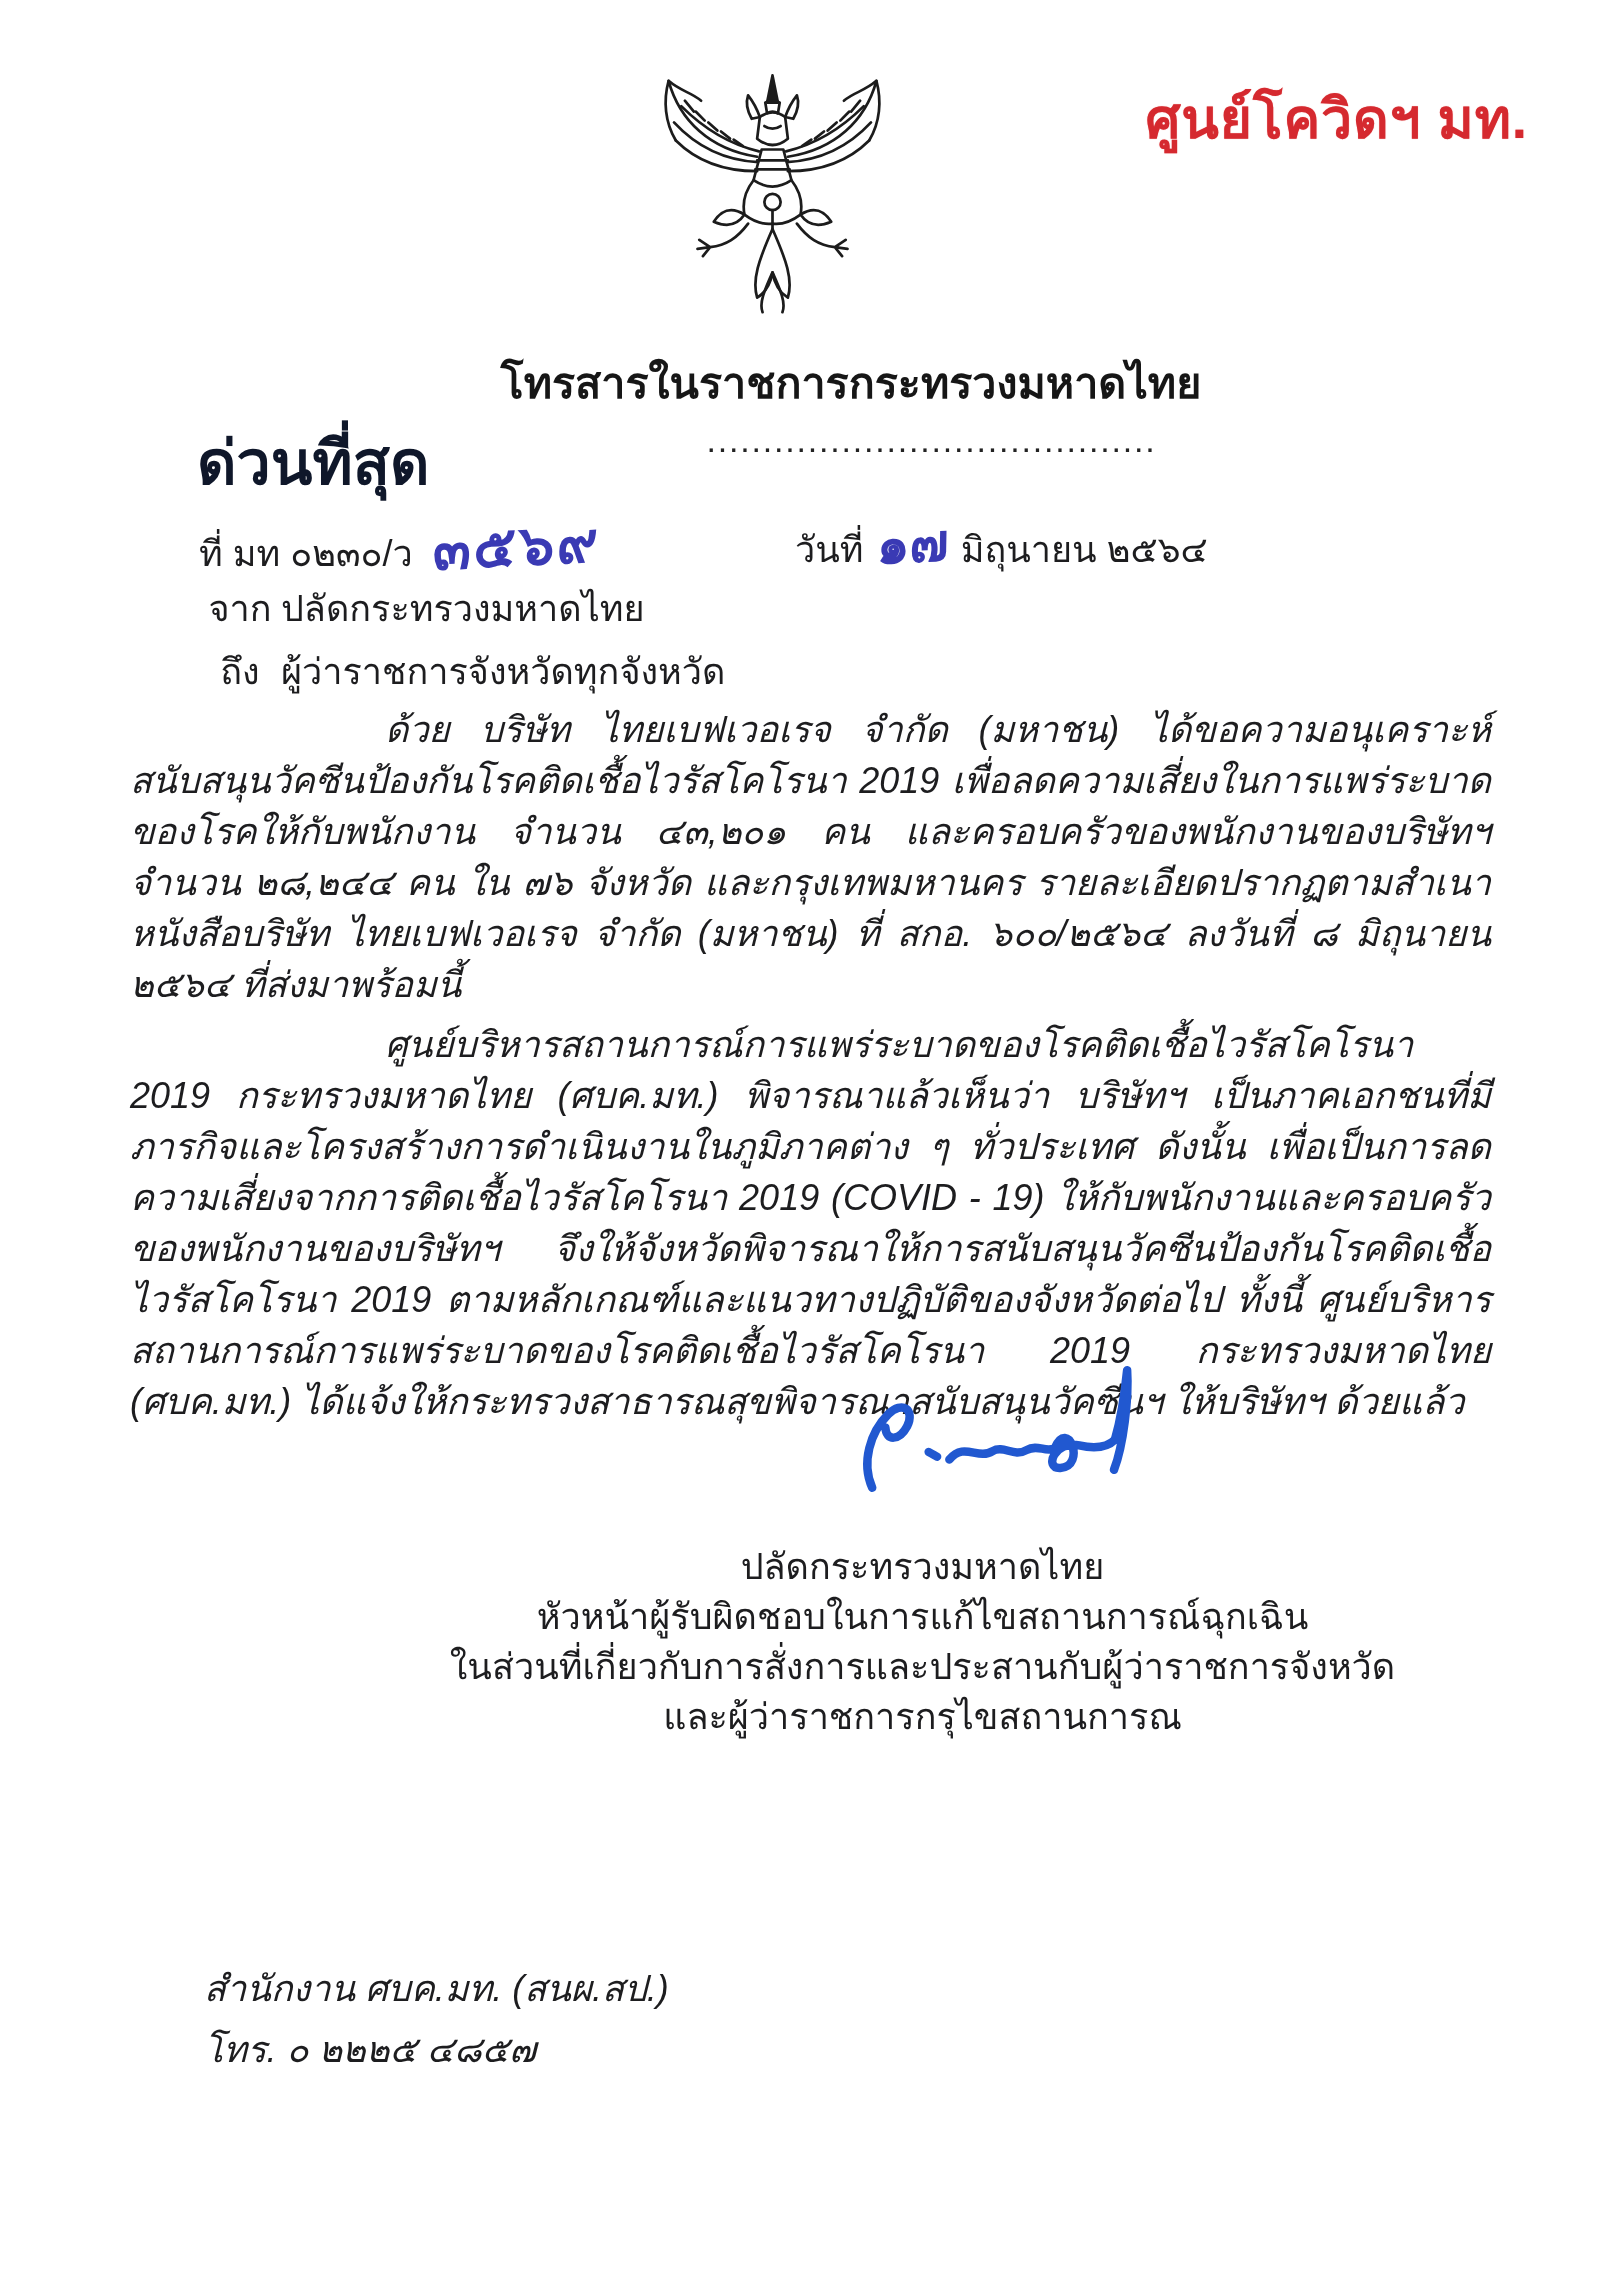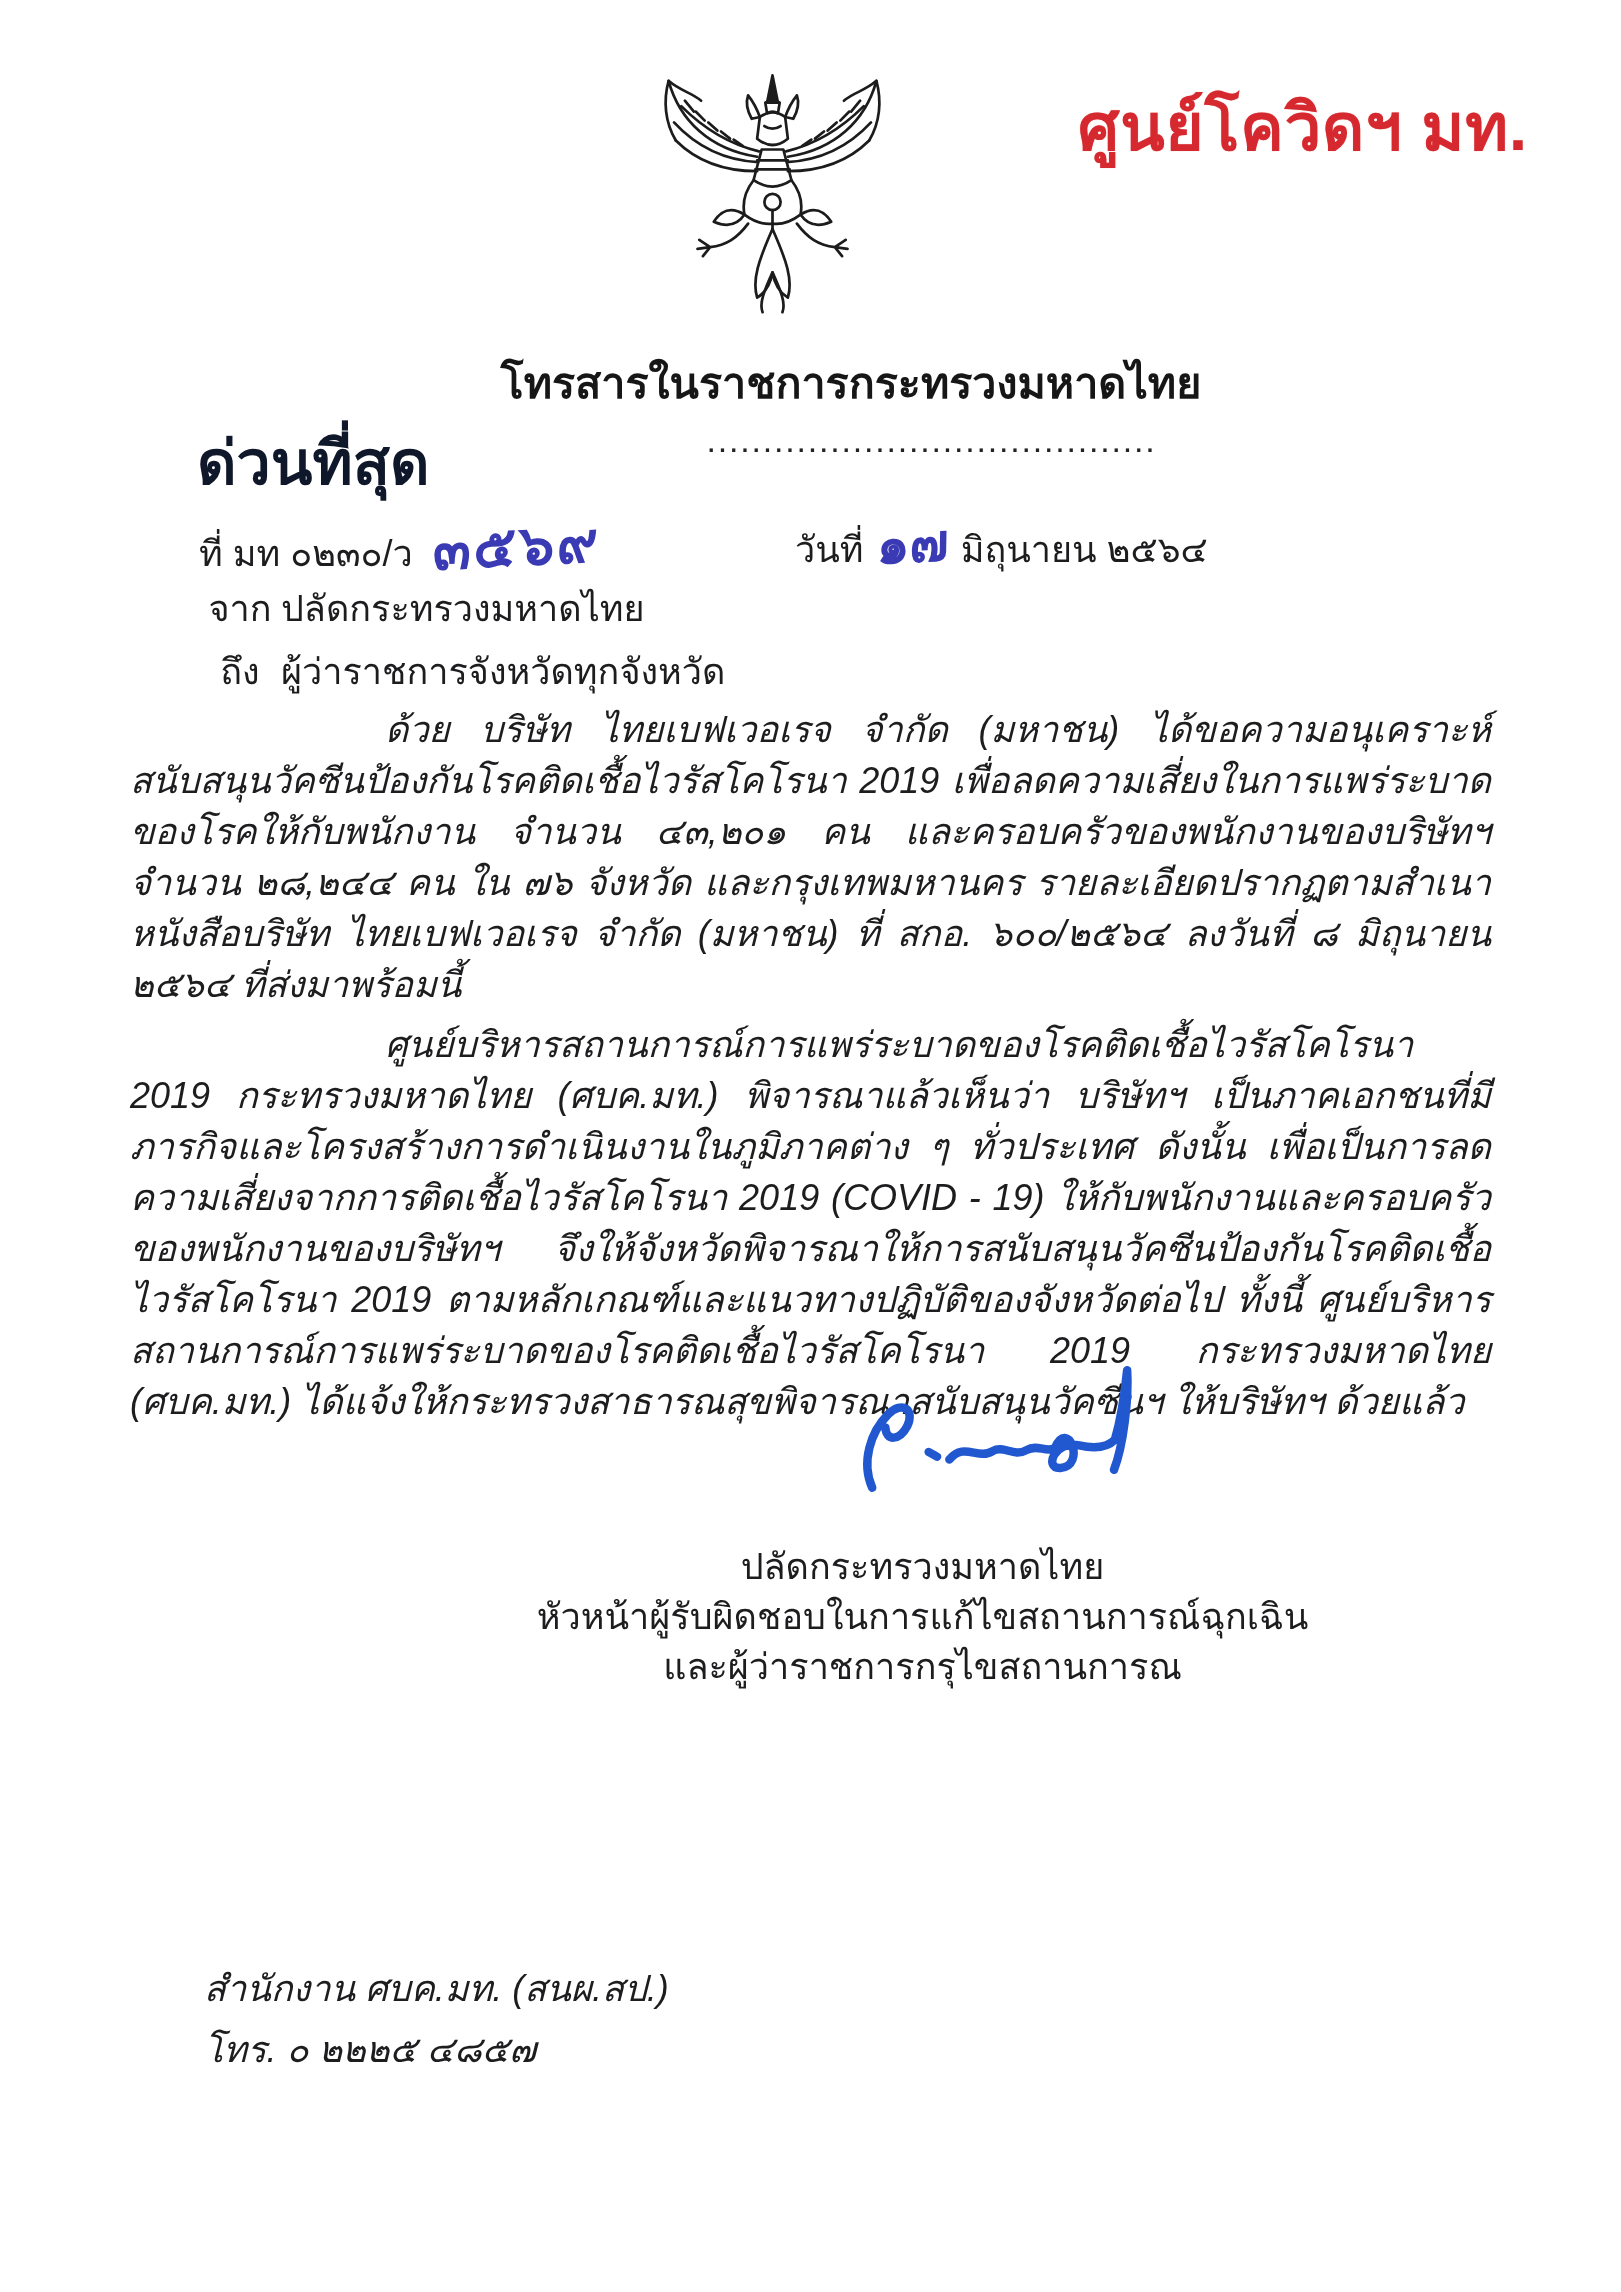--- a/index.html
+++ b/index.html
@@ -8,21 +8,21 @@
     width:1621px;height:2293px;
     margin:0 auto;
     background:#ffffff;
     overflow:hidden;
     font-family:"Liberation Sans","DejaVu Sans",sans-serif;
     color:#1d1d1f;
     border-bottom:5.4px solid #cfcfcf;
   }
   .stamp{
     position:absolute;top:75px;right:93px;
-    font-size:65px;font-weight:700;
+    font-size:55px;font-weight:700;
     color:#d5292f;
     letter-spacing:0.9px;
     text-shadow:0 0 0.9px #f08a8a;
     white-space:nowrap;
   }
   .emblem{position:absolute;left:650px;top:70px;width:245px;height:253px;}
   .doc-title{
     position:absolute;top:349px;left:0;width:1702px;
     text-align:center;
     font-size:43px;font-weight:700;color:#161616;
@@ -155,20 +155,21 @@
       <path d="M30 135 C 18 108 28 76 47 57 C 62 42 76 52 67 70 C 59 85 45 86 44 71"></path>
       <path d="M90 97 C 94 99 97 101 99 102"></path>
       <path d="M112 105 C 128 86 142 106 158 96 C 170 89 180 103 194 95 C 206 88 214 98 224 93 C 238 60 258 112 230 114 C 212 115 224 84 250 90 C 268 94 280 92 288 84"></path>
       <path d="M288 84 C 296 56 299 30 301 10 C 303 40 297 90 287 116"></path>
     </g>
   </svg>
 
   <div class="signblock">
     <div>ปลัดกระทรวงมหาดไทย</div>
     <div>หัวหน้าผู้รับผิดชอบในการแก้ไขสถานการณ์ฉุกเฉิน</div>
+    <div>ในส่วนที่เกี่ยวกับการสั่งการและประสานกับผู้ว่าราชการจังหวัด</div>
     <div>และผู้ว่าราชการกรุไขสถานการณ</div>
   </div>
 
   <div class="footer">
     <div>สำนักงาน ศบค.มท. (สนผ.สป.)</div>
     <div>โทร. ๐ ๒๒๒๕ ๔๘๕๗</div>
   </div>
 
 </div>
 

